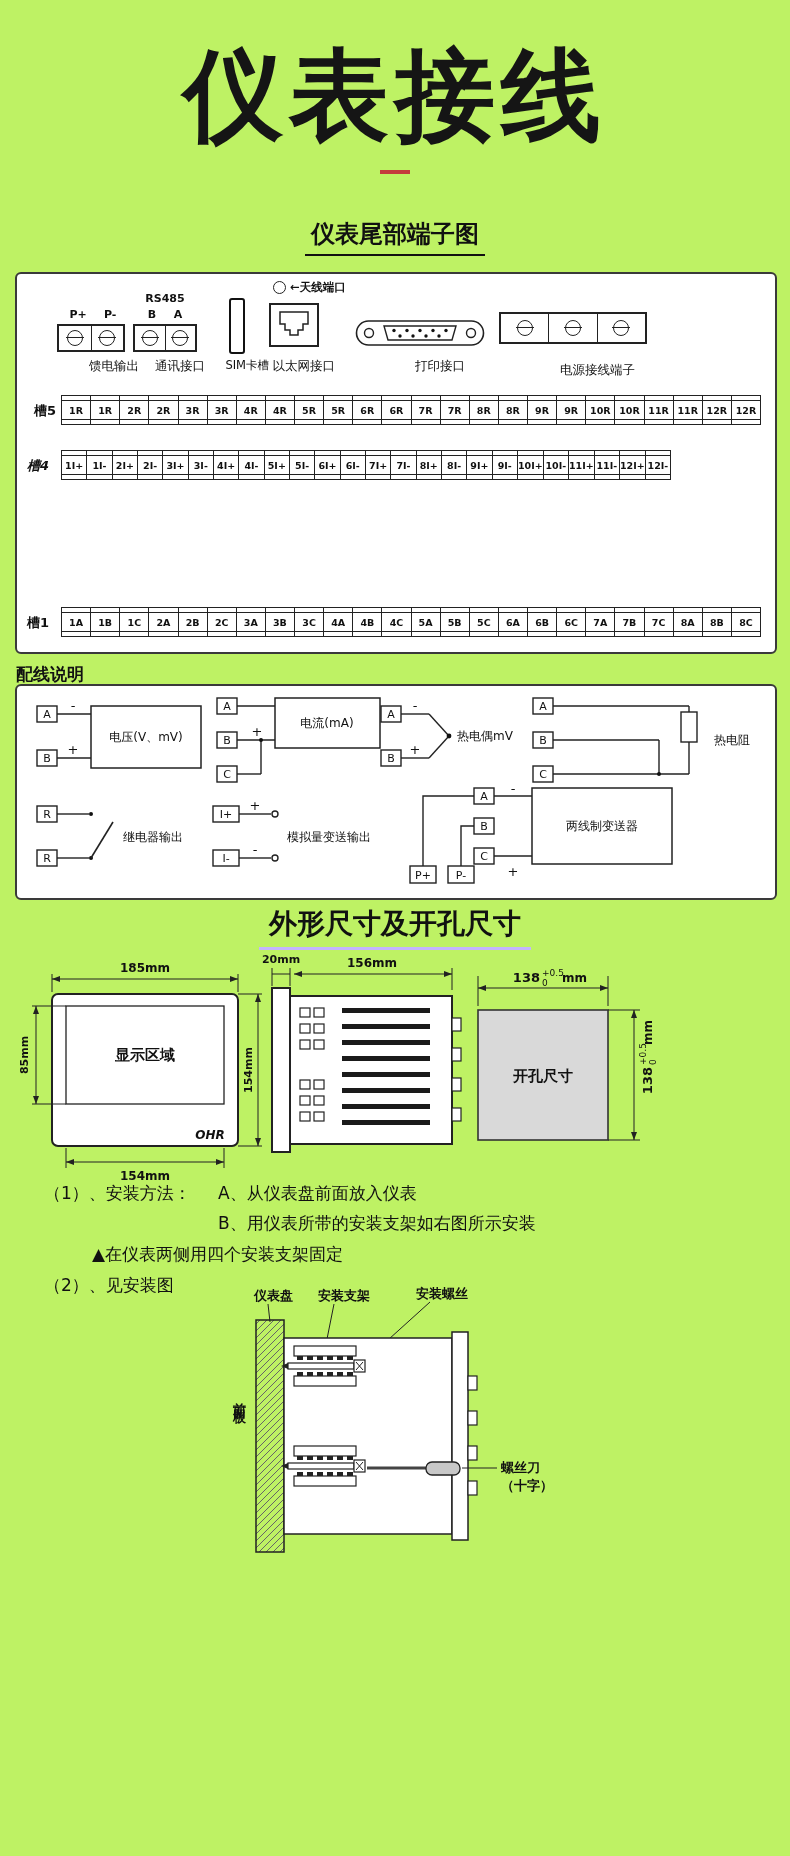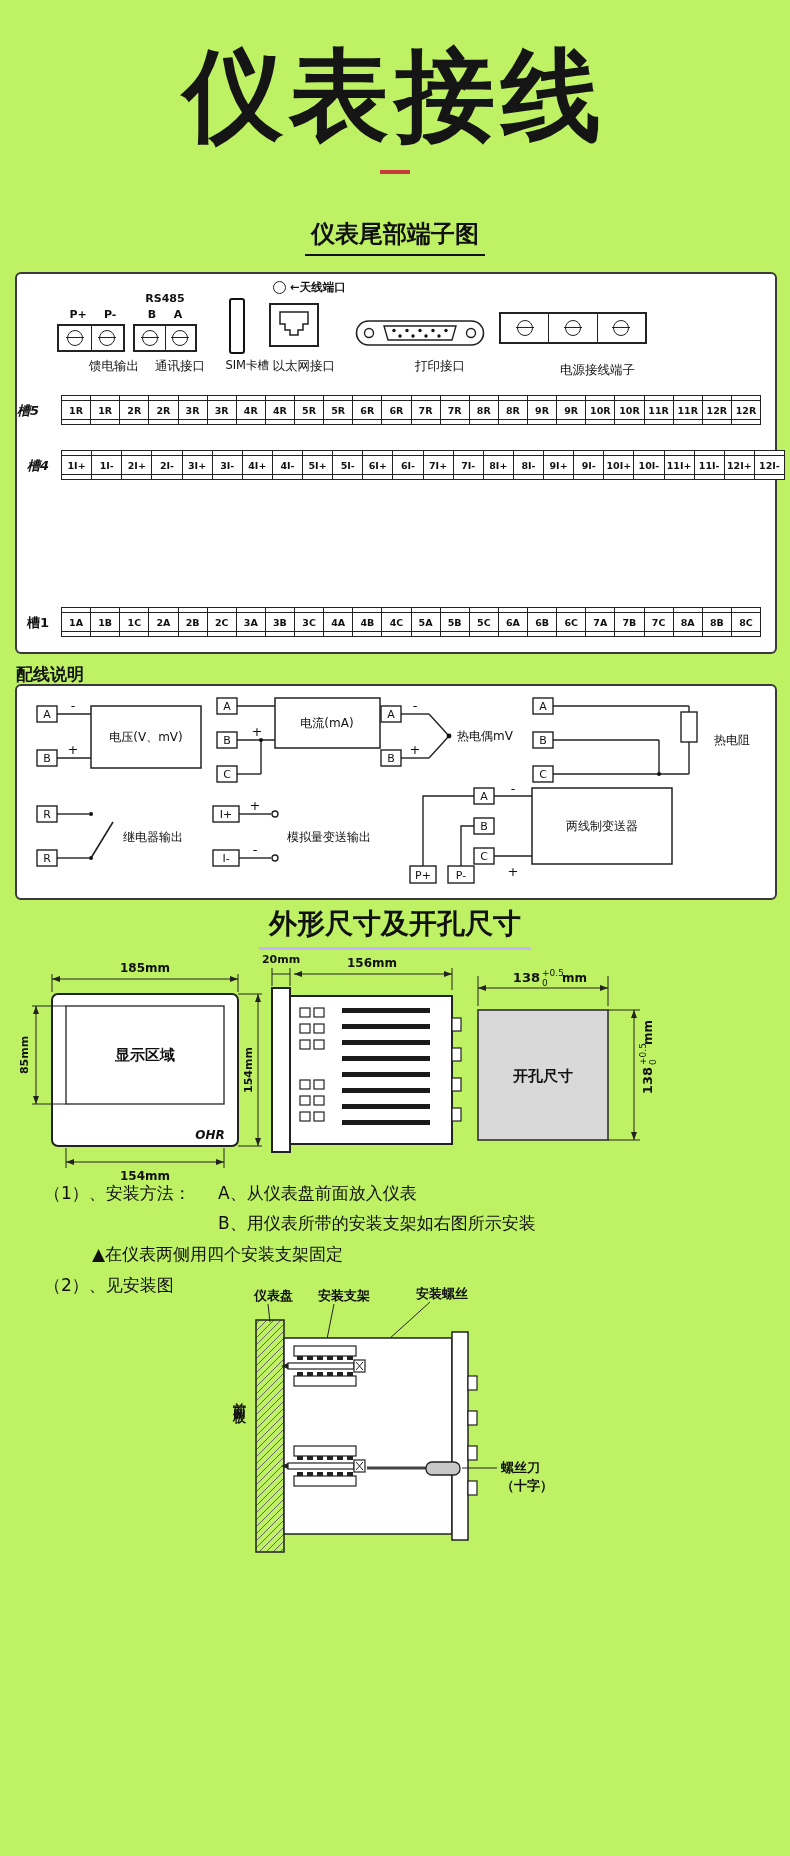--- a/index.html
+++ b/index.html
@@ -121,21 +121,21 @@
         </div>
       <div class="pin-cell">
           <div class="screw"></div>
         </div>
       <div class="pin-cell">
           <div class="screw"></div>
         </div>
     </div>
     <div class="conn-label" style="left:494px;top:88px;width:124px;">电源接线端子</div>
 
-    <div class="slot-label" style="left:0;top:128px;font-style:italic;">槽5</div>
+    <div class="slot-label" style="left:17px;top:128px;">槽5</div>
     <div class="slot-strip" style="left:44px;top:121px;width:700px;">
         <div class="slot-cell">1R</div>
         <div class="slot-cell">1R</div>
         <div class="slot-cell">2R</div>
         <div class="slot-cell">2R</div>
         <div class="slot-cell">3R</div>
         <div class="slot-cell">3R</div>
         <div class="slot-cell">4R</div>
         <div class="slot-cell">4R</div>
         <div class="slot-cell">5R</div>
@@ -150,21 +150,21 @@
         <div class="slot-cell">9R</div>
         <div class="slot-cell">10R</div>
         <div class="slot-cell">10R</div>
         <div class="slot-cell">11R</div>
         <div class="slot-cell">11R</div>
         <div class="slot-cell">12R</div>
         <div class="slot-cell">12R</div>
       </div>
 
     <div class="slot-label" style="left:10px;top:183px;font-style:italic;">槽4</div>
-    <div class="slot-strip" style="left:44px;top:176px;width:724px;text-align:right;">
+    <div class="slot-strip" style="left:44px;top:176px;width:610px;text-align:right;">
         <div class="slot-cell">1I+</div>
         <div class="slot-cell">1I-</div>
         <div class="slot-cell">2I+</div>
         <div class="slot-cell">2I-</div>
         <div class="slot-cell">3I+</div>
         <div class="slot-cell">3I-</div>
         <div class="slot-cell">4I+</div>
         <div class="slot-cell">4I-</div>
         <div class="slot-cell">5I+</div>
         <div class="slot-cell">5I-</div>

